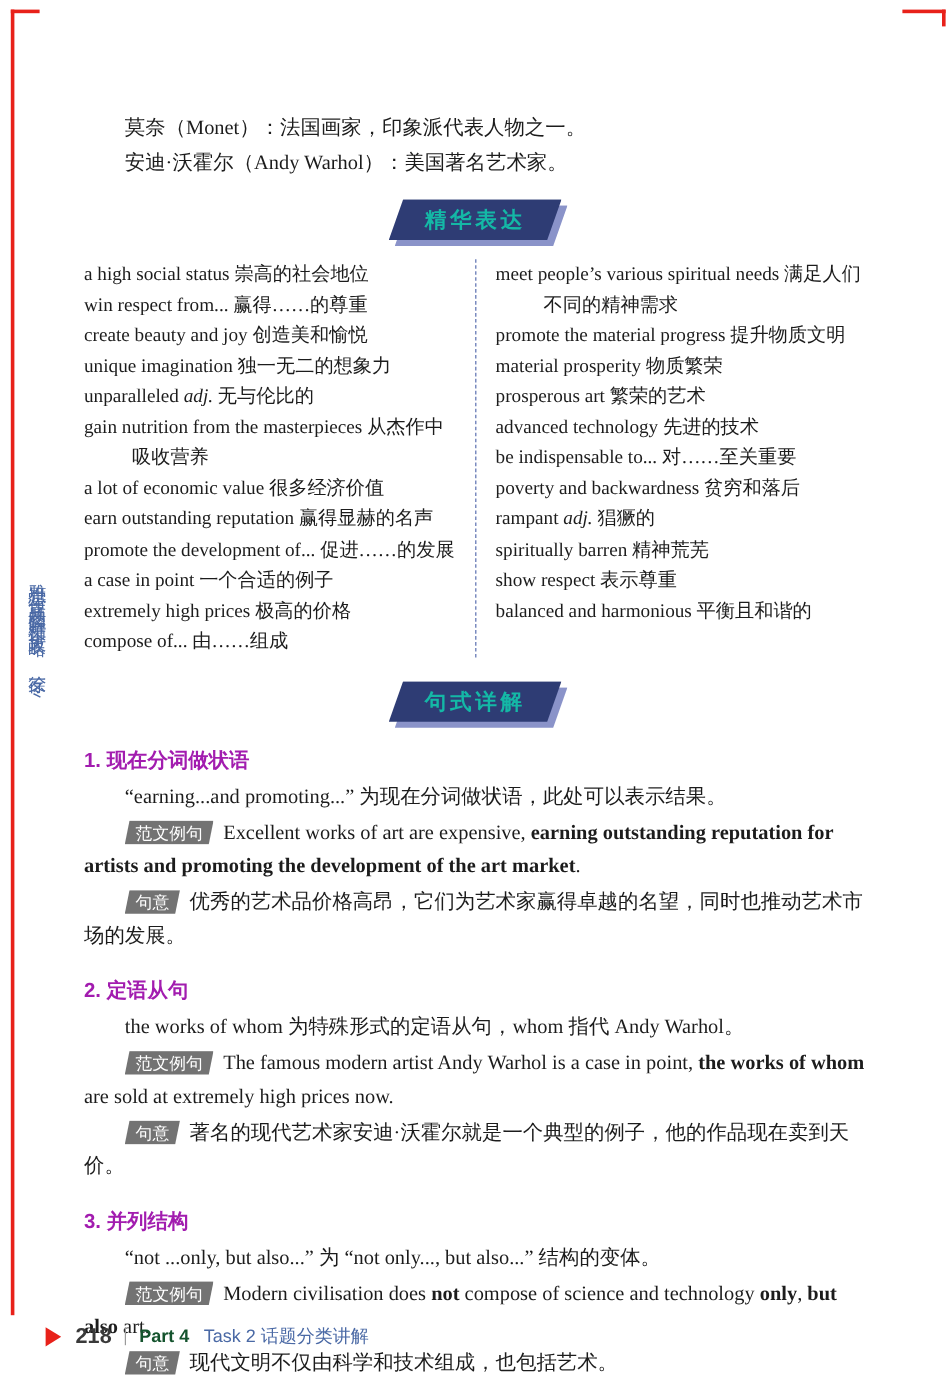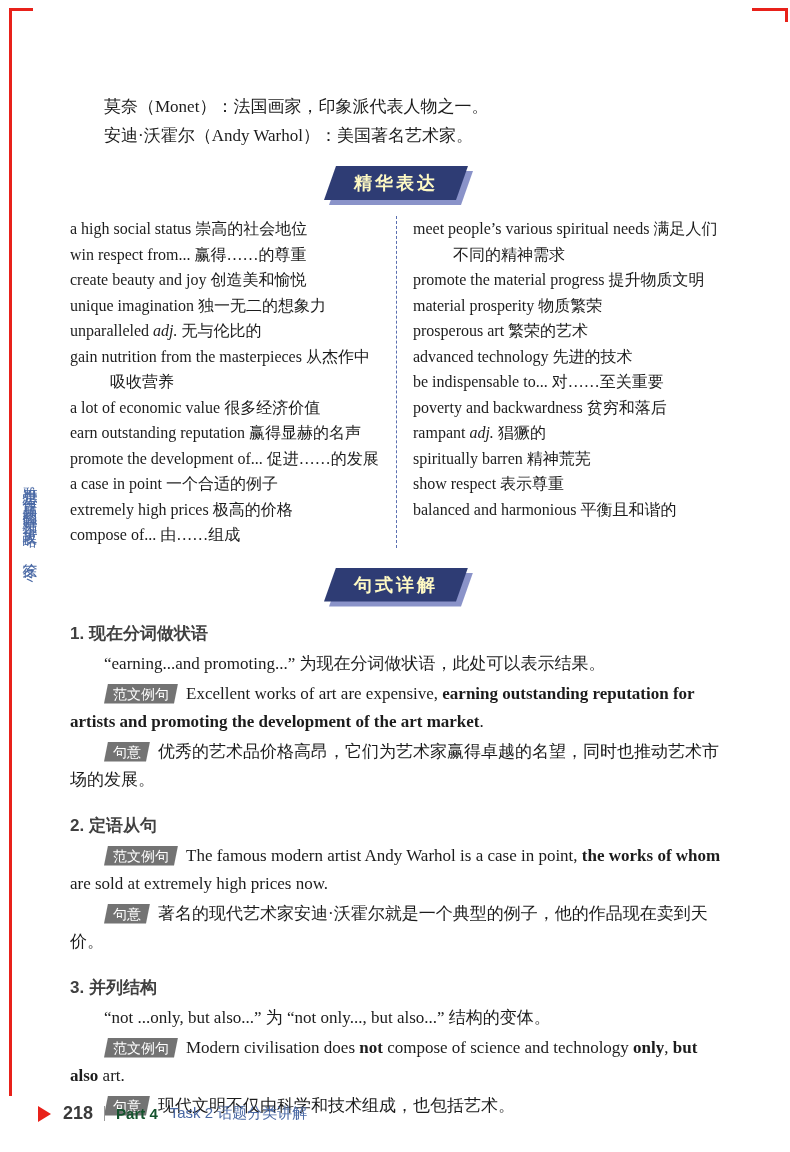--- a/index.html
+++ b/index.html
@@ -34,41 +34,41 @@
   .banner-row.first  { margin-top:16px; }
   .banner-row.second { margin-top:20px; }
   .banner { position:relative; }
   .banner-ghost {
     position:absolute; left:5px; top:5px; right:-5px; bottom:-5px;
     background:#8a93c9;
     clip-path:polygon(12px 0, 100% 0, calc(100% - 12px) 100%, 0 100%);
   }
   .banner-main {
     position:relative;
-    background:#2e3c74; color:#fef9c3;
+    background:#2e3c74; color:#14b8a6;
     font-family:"Liberation Sans","DejaVu Sans",sans-serif;
     font-weight:bold; font-size:18px; letter-spacing:3px;
     padding:5px 30px;
     clip-path:polygon(12px 0, 100% 0, calc(100% - 12px) 100%, 0 100%);
   }
 
   
   .expr-wrap { display:flex; margin-top:16px; }
   .expr-col { width:50%; list-style:none; }
   .expr-col.left  { padding-right:12px; }
   .expr-col.right { border-left:1px dashed #5a6fb0; padding-left:16px; }
   .expr { font-size:16px; line-height:25.5px; padding-left:2.5em; text-indent:-2.5em; }
   .expr .it { font-style:italic; }
   .expr .it:empty { display:none; }
 
   
   .sec { margin-top:20px; }
   .sec-h {
     font-family:"Liberation Sans","DejaVu Sans",sans-serif;
-    font-size:17px; font-weight:bold; color:#404040;
+    font-size:17px; font-weight:bold; color:#a21caf;
     margin-bottom:5px;
   }
   .expl { text-indent:2em; font-size:17px; line-height:28px; }
   .para { text-indent:2em; font-size:17px; line-height:28px; margin-top:2px; }
   .para b { font-weight:bold; }
   .tag {
     display:inline-block; text-indent:0;
     background:#737373; color:#fff;
     font-family:"Liberation Sans","DejaVu Sans",sans-serif;
     font-size:14px; line-height:20px;
@@ -248,20 +248,21 @@
       <p class="para">
         <span class="tag">范文例句</span><span>Excellent works of art are expensive, </span><b>earning outstanding reputation for artists and promoting the development of the art market</b><span>.</span>
       </p>
       <p class="para">
         <span class="tag">句意</span><span>优秀的艺术品价格高昂，它们为艺术家赢得卓越的名望，同时也推动艺术市场的发展。</span>
       </p>
     </section>
 
     <section class="sec">
       <h3 class="sec-h">2. 定语从句</h3>
+      <p class="expl">the works of whom 为特殊形式的定语从句，whom 指代 Andy Warhol。</p>
       <p class="para">
         <span class="tag">范文例句</span><span>The famous modern artist Andy Warhol is a case in point, </span><b>the works of whom</b><span> are sold at extremely high prices now.</span>
       </p>
       <p class="para">
         <span class="tag">句意</span><span>著名的现代艺术家安迪·沃霍尔就是一个典型的例子，他的作品现在卖到天价。</span>
       </p>
     </section>
 
     <section class="sec">
       <h3 class="sec-h">3. 并列结构</h3>

